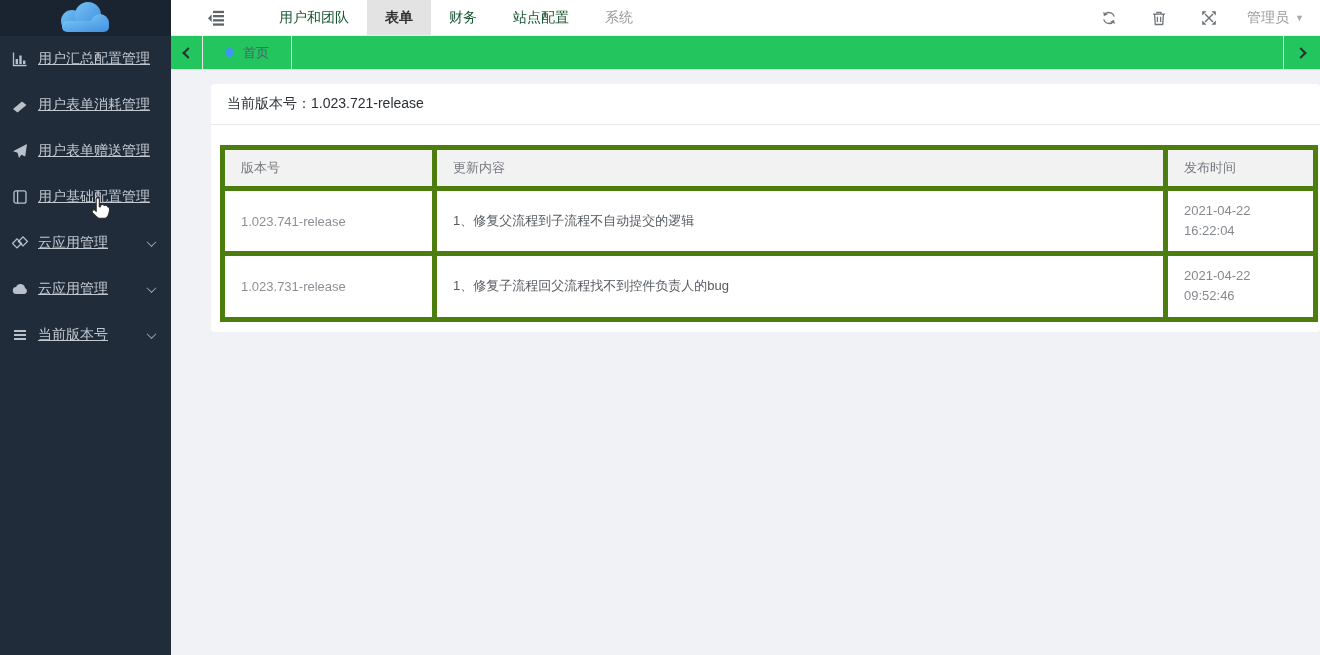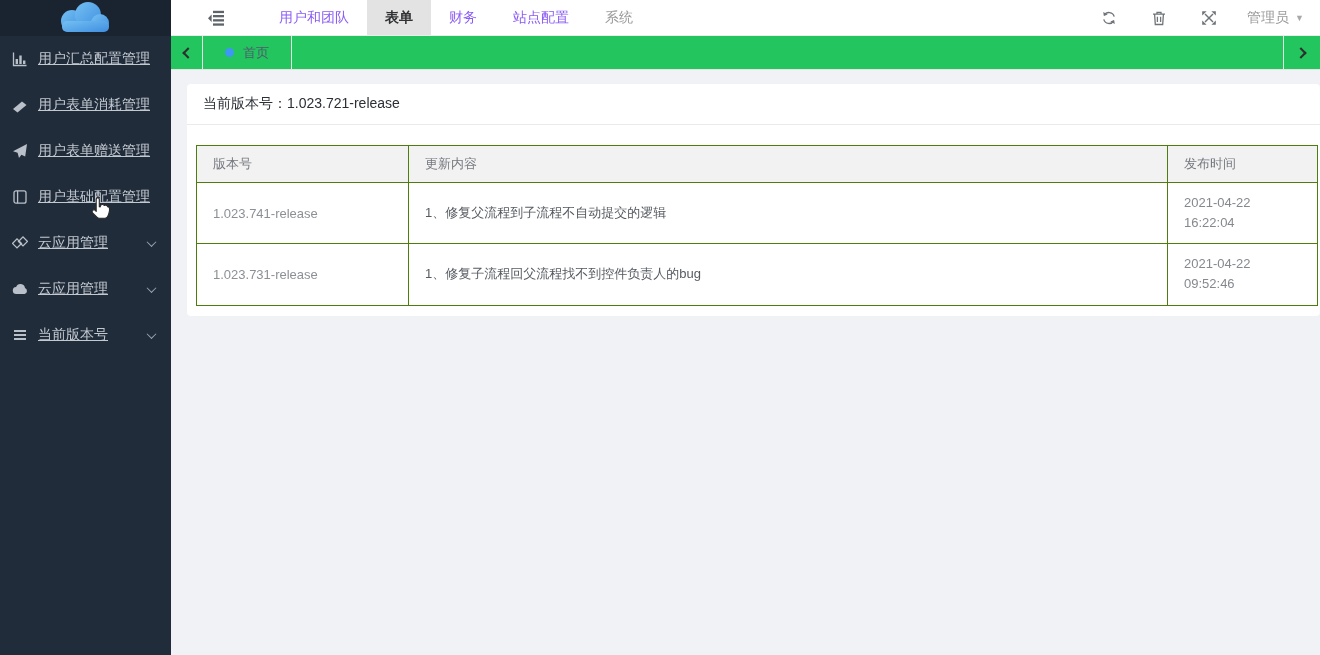--- a/index.html
+++ b/index.html
@@ -39,21 +39,21 @@
   
   .topbar {
     height: 36px; background: #ffffff; flex-shrink: 0;
     display: flex; align-items: stretch; border-bottom: 1px solid #ececec;
     padding-left: 37px;
   }
   .fold-btn { align-self: center; width: 17px; height: 17px; cursor: pointer; }
   .nav { display: flex; margin-left: 36px; }
   .nav-tab {
     padding: 0 18px; display: flex; align-items: center;
-    font-size: 14px; color: #8b5cf6; cursor: pointer;
+    font-size: 14px; color: #14532d; cursor: pointer;
   }
   .nav-tab.active { background: #e3e3e3; font-weight: bold; color: #303133; }
   .nav-tab.dim { color: #9a9a9a; }
   .topbar-right { margin-left: auto; display: flex; align-items: center; padding-right: 16px; }
   .tb-icon { width: 16px; height: 16px; margin-left: 34px; cursor: pointer; display: inline-flex; }
   .user-drop { margin-left: 30px; display: flex; align-items: center; cursor: pointer; }
   .user-name { font-size: 14px; color: #9a9a9a; }
   .caret { font-size: 9px; color: #a8a8a8; margin-left: 6px; }
 
   
@@ -71,31 +71,31 @@
   .arrow-chev.l { transform: rotate(135deg); margin-left: 3px; }
   .arrow-chev.r { transform: rotate(-45deg); margin-right: 3px; }
   .tb-tab {
     width: 89px; display: flex; align-items: center; justify-content: center;
     border-right: 1px solid #e6e6e6; font-size: 13px; color: #515a6e; cursor: pointer;
   }
   .tb-dot { width: 9px; height: 9px; border-radius: 50%; background: #3e97f5; margin-right: 9px; }
   .tb-spacer { flex: 1; }
 
   
-  .content { flex: 1; background: #f0f2f5; padding: 14px 0 0 16px; overflow: hidden; }
+  .content { flex: 1; background: #f0f2f5; padding: 14px 0 0 16px; overflow: hidden; margin-left: 24px; }
   .panel { background: #ffffff; border-radius: 4px; padding-bottom: 10px; }
   .version-bar {
     padding: 11px 16px; font-size: 14px; color: #2b2f36;
     border-bottom: 1px solid #e8eaec;
   }
   table.release-table {
     border-collapse: collapse; margin: 20px 2px 0 9px;
     width: calc(100% - 11px); font-size: 13px; table-layout: fixed;
   }
-  .release-table th, .release-table td { border: 1px solid #4d7c0f; text-align: left; }
+  .release-table th, .release-table td { border: 5px solid #4d7c0f; text-align: left; }
   .release-table th {
     background: #f2f2f2; color: #75797f; font-weight: normal; padding: 9px 16px;
   }
   .release-table td { padding: 10px 16px; }
   td.cell-version { color: #8c9095; }
   td.cell-content { color: #565b61; }
   td.cell-time { color: #85898e; line-height: 1.55; }
 
   
   .cursor-overlay { position: absolute; left: 90px; top: 196px; z-index: 50; pointer-events: none; }

